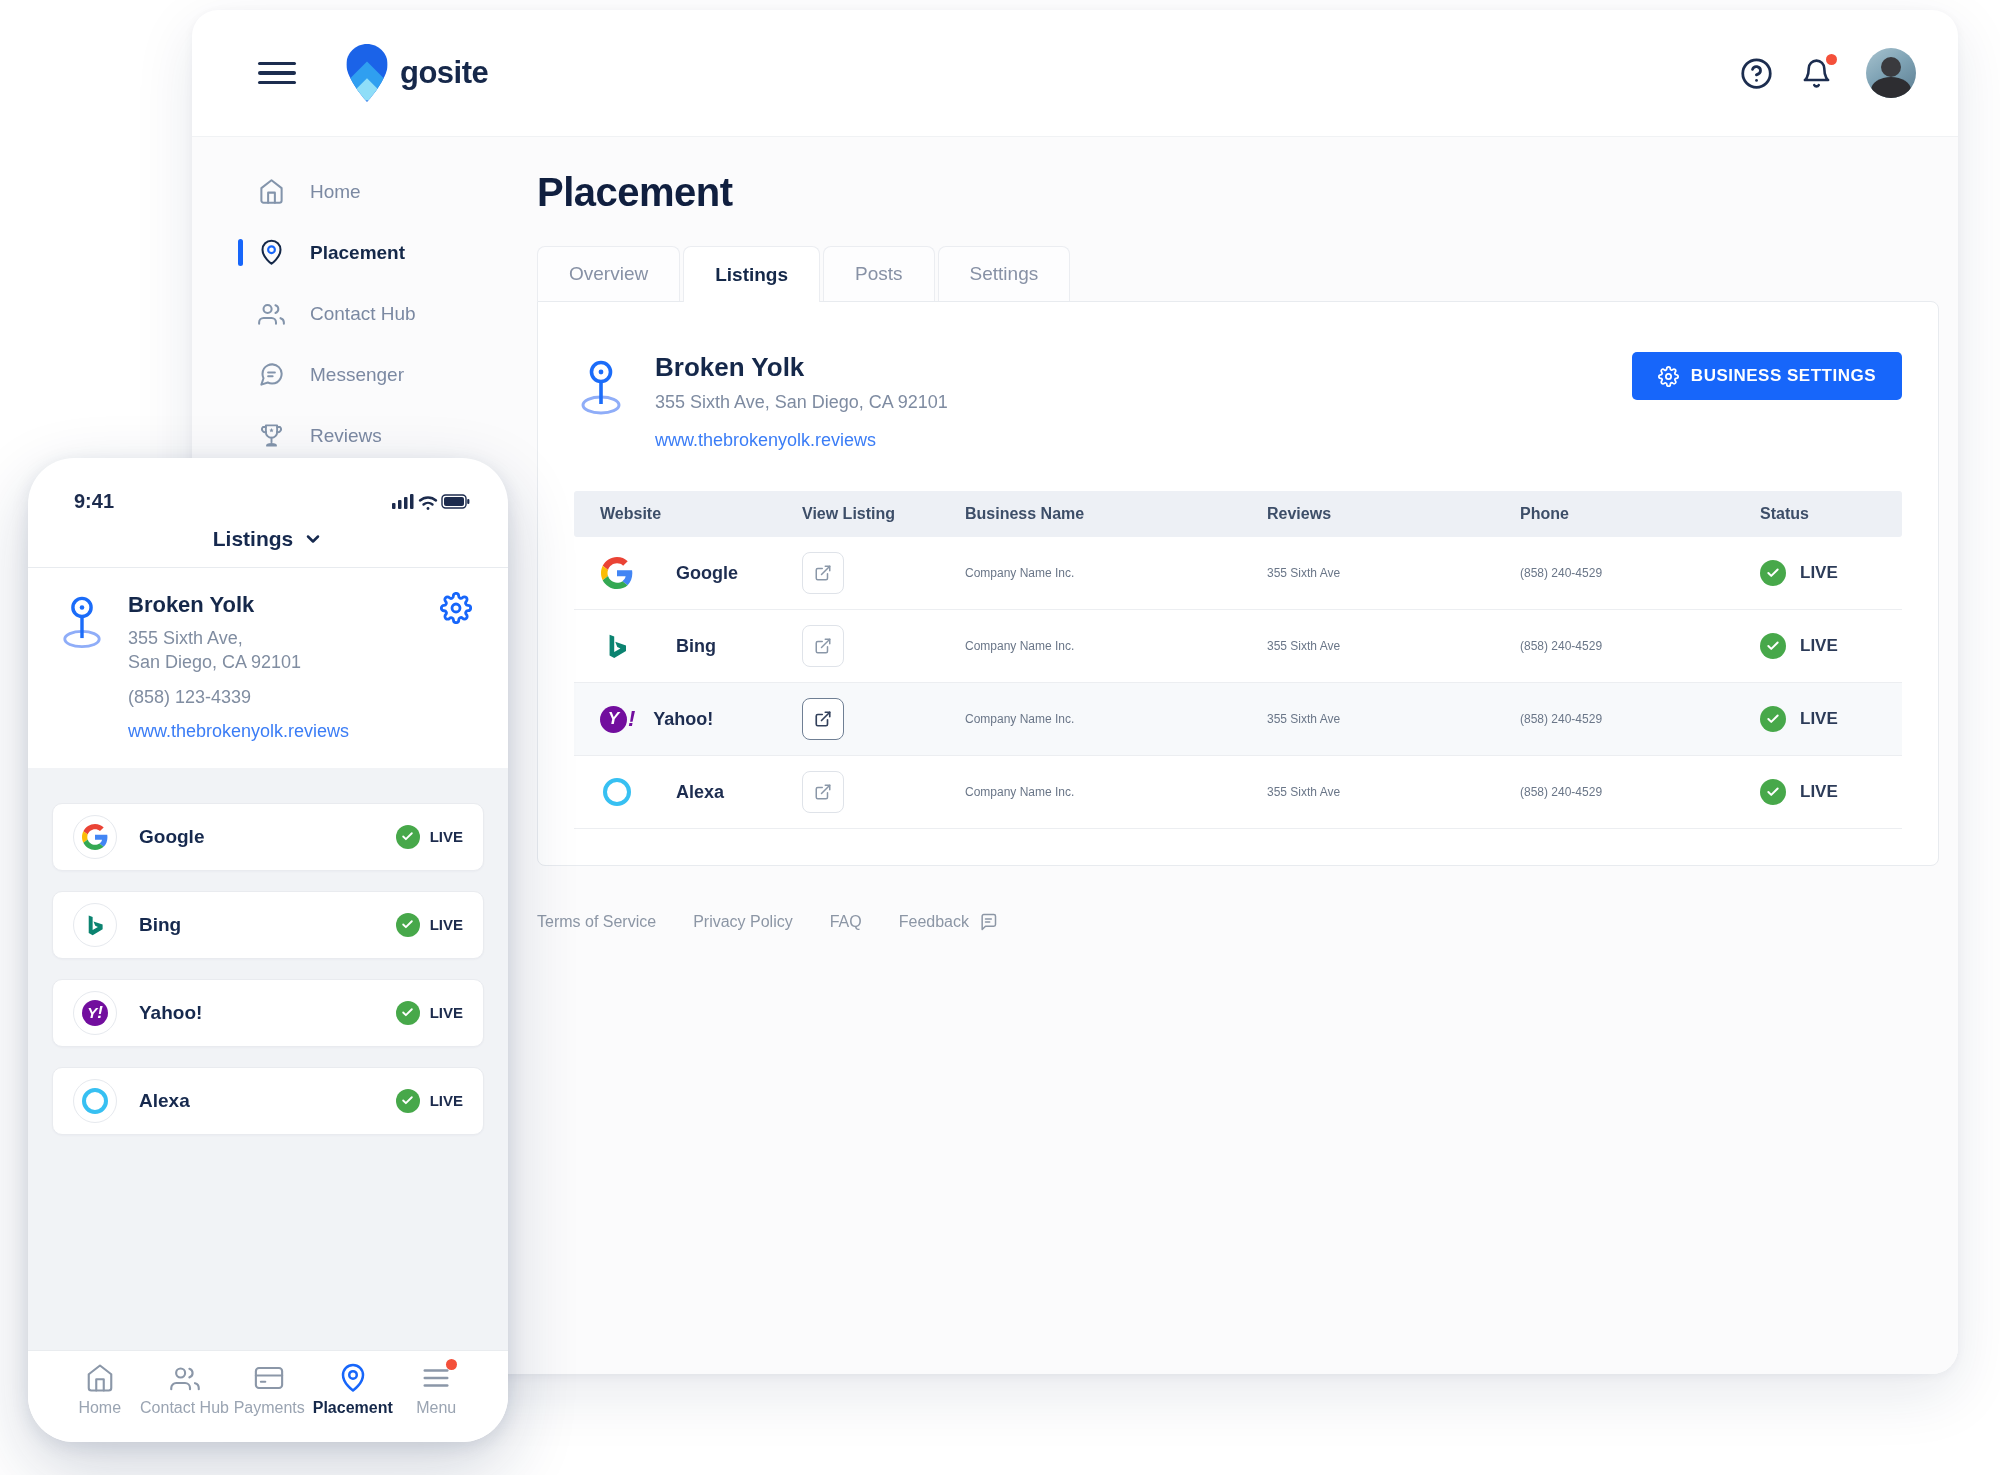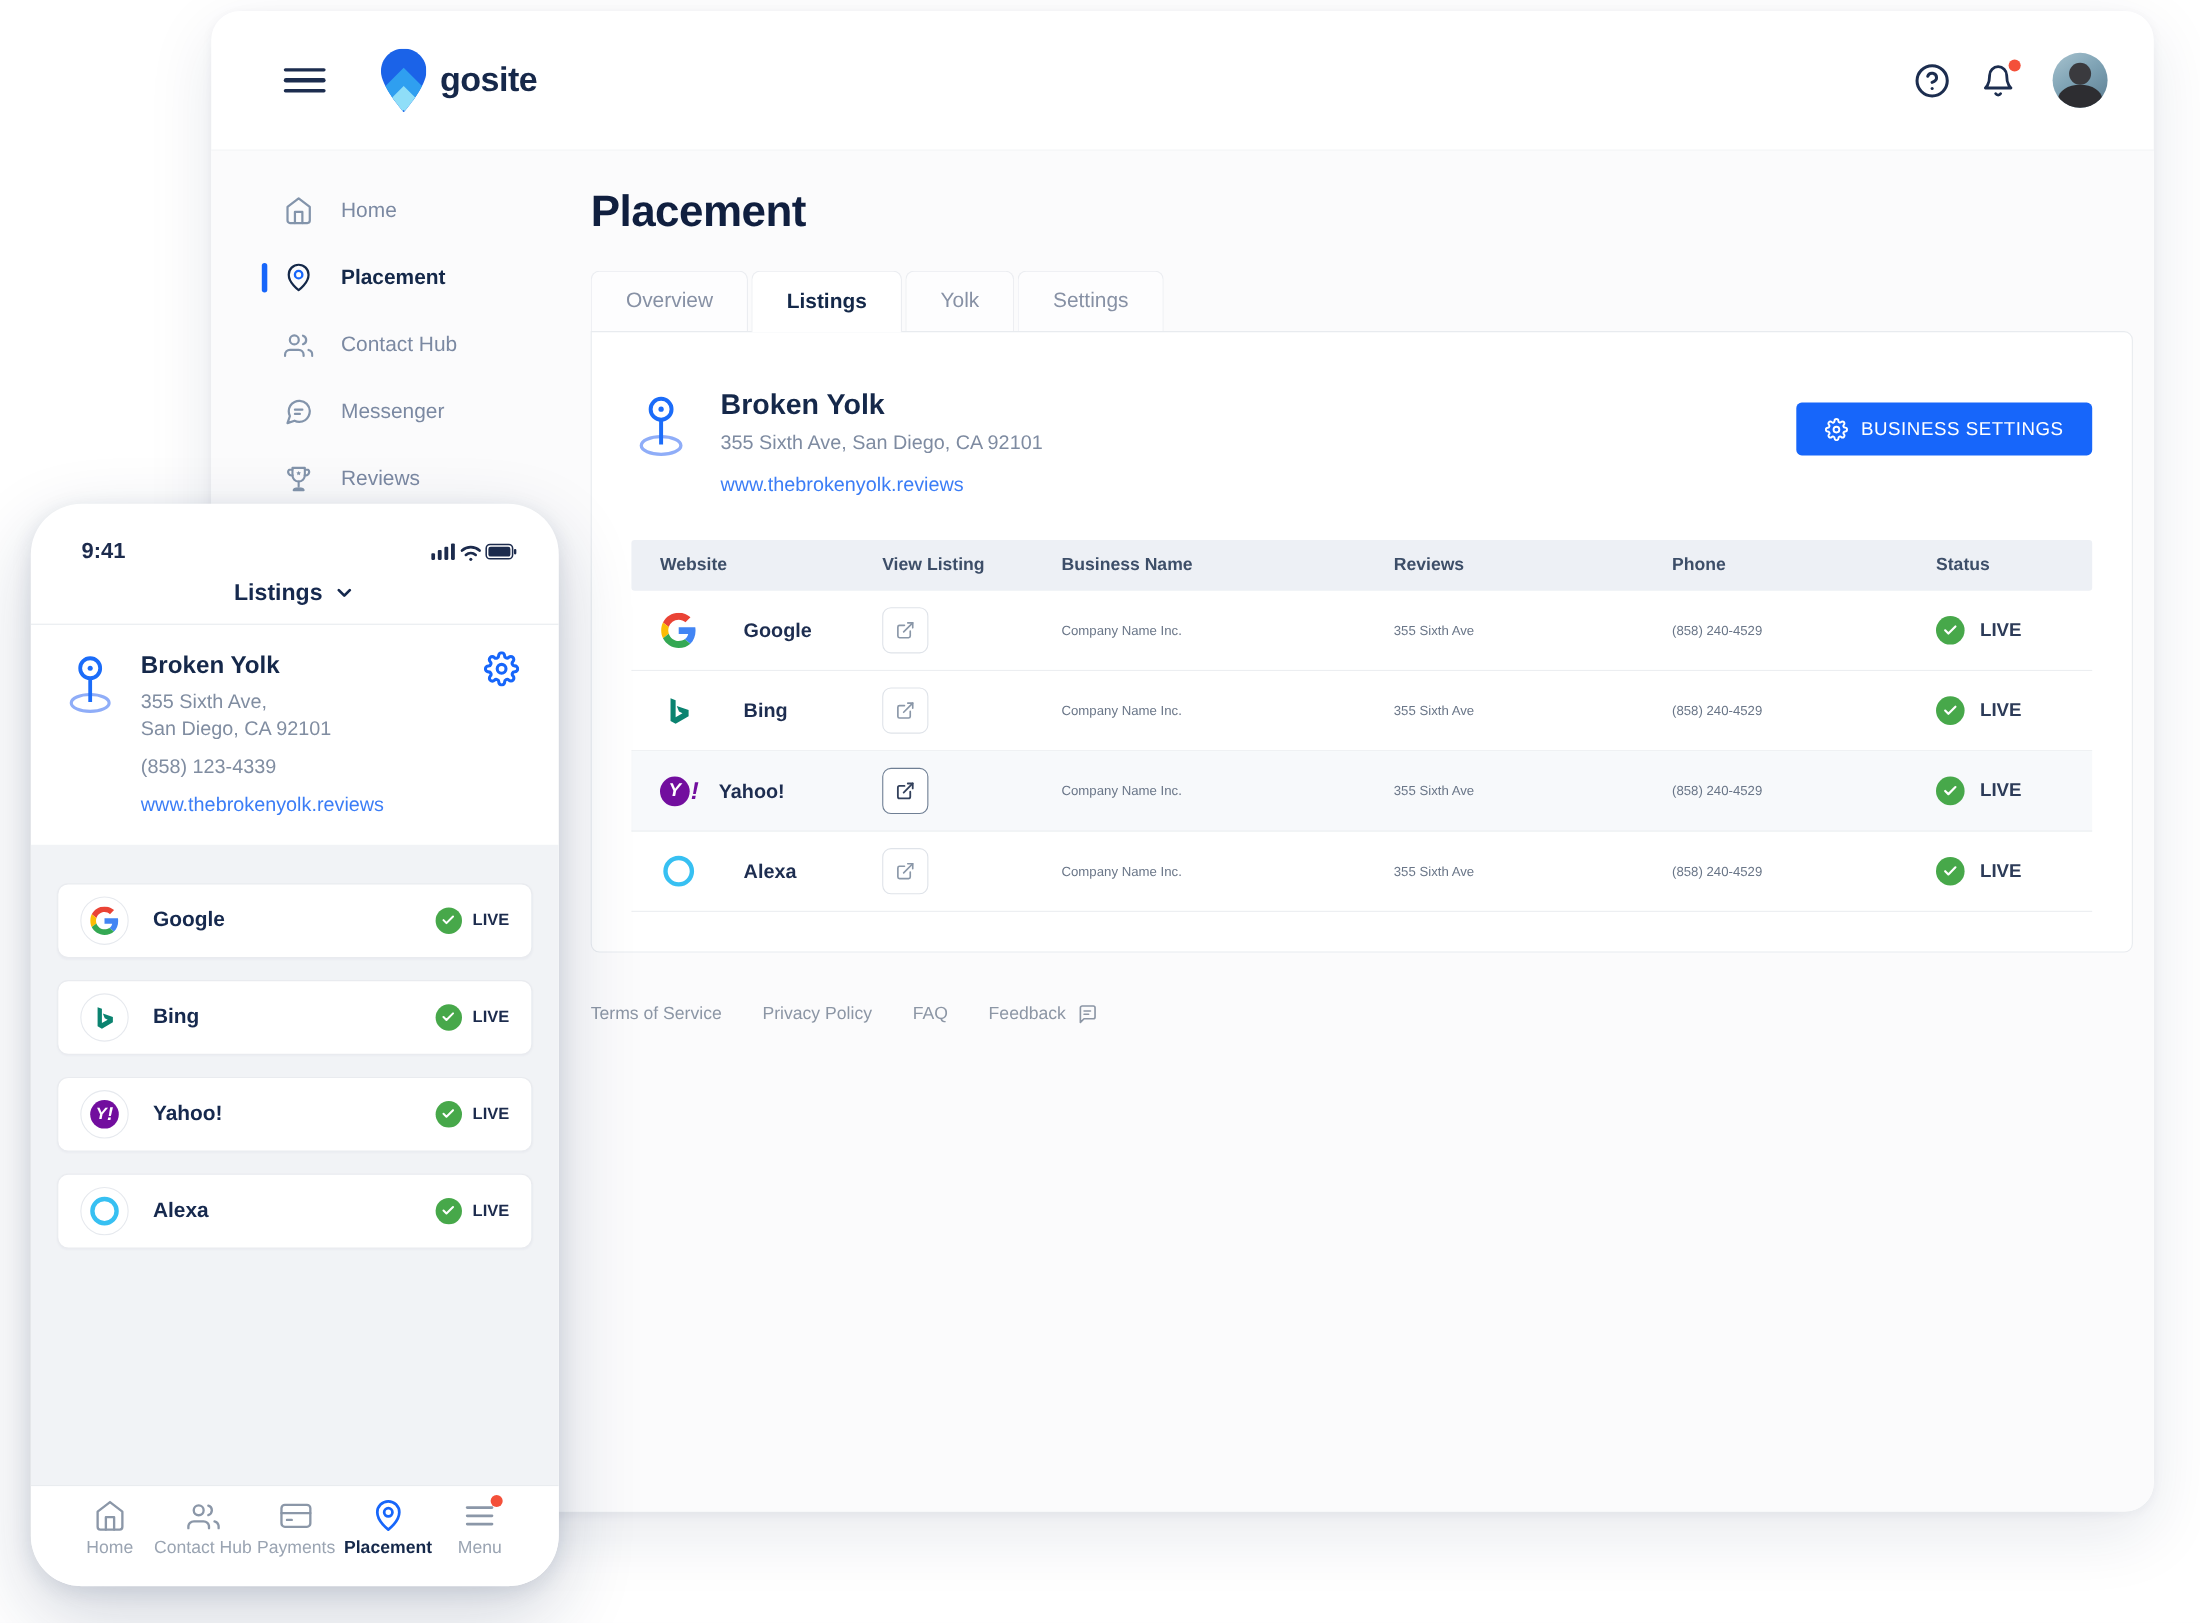--- a/index.html
+++ b/index.html
@@ -58,23 +58,23 @@
     width:1402px; background:#fff; border:1px solid #e8ebef; border-radius:0 8px 8px 8px;
     padding-bottom:36px;
   }
   .biz-head { display:flex; padding:50px 36px 0 40px; }
   .biz-pin { width:46px; height:56px; margin-top:8px; flex-shrink:0; }
   .biz-text { margin-left:31px; }
   .biz-name { font-size:26px; font-weight:700; color:#15284a; }
   .biz-addr { font-size:18px; color:#7e8ba1; margin-top:9px; }
   .biz-link { font-size:18px; color:#3b7df6; margin-top:17px; cursor:pointer; }
   .settings-btn {
-    margin-left:auto; margin-top:14px; height:48px; padding:0 26px; flex-shrink:0;
+    margin-left:auto; margin-top:0; height:48px; padding:0 26px; flex-shrink:0;
     background:#1766fa; border:none; border-radius:5px; color:#fff; display:flex; align-items:center; gap:12px;
-    font-size:17px; font-weight:400; letter-spacing:.5px; font-family:"Liberation Sans", sans-serif; cursor:pointer;
+    font-size:17px; font-weight:700; letter-spacing:.5px; font-family:"Liberation Sans", sans-serif; cursor:pointer;
   }
 
   .listing-table { margin:40px 36px 0 36px; border:0; }
   .t-row { display:grid; grid-template-columns:202px 163px 302px 253px 240px 1fr; align-items:center; }
   .t-head { height:46px; background:#edf0f5; border-radius:3px; }
   .t-head .t-cell { font-size:16px; font-weight:700; color:#3d4e68; }
   .t-cell { padding-left:26px; }
   .data-row { height:73px; border-bottom:1px solid #eceef1; }
   .data-row.hovered { background:#f7f9fb; }
   .cell-site { display:flex; align-items:center; }
@@ -253,21 +253,21 @@
       <div class="page-title">Placement</div>
 
       <div class="tabs">
         <div class="tab">
             <span>Overview</span>
           </div>
         <div class="tab active">
             <span>Listings</span>
           </div>
         <div class="tab">
-            <span>Yolk</span>
+            <span>Posts</span>
           </div>
         <div class="tab">
             <span>Settings</span>
           </div>
       </div>
 
       <div class="card">
         <div class="biz-head">
           <span class="biz-pin">
             <svg viewBox="0 0 46 56" fill="none">

